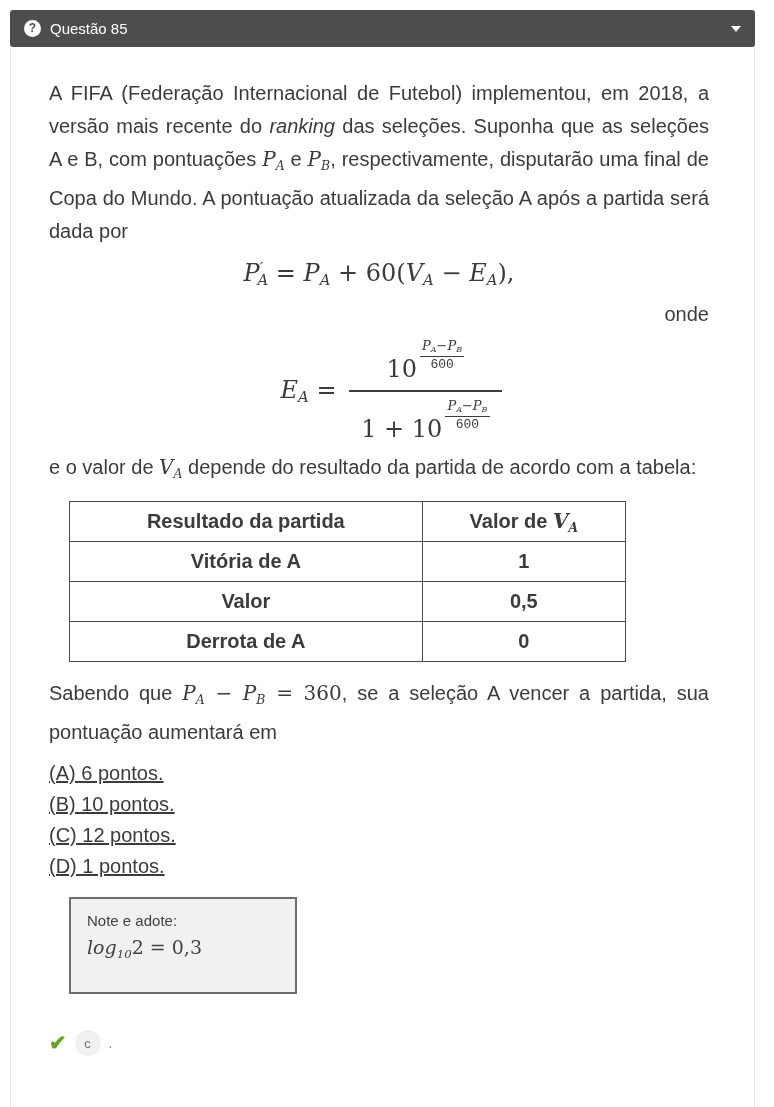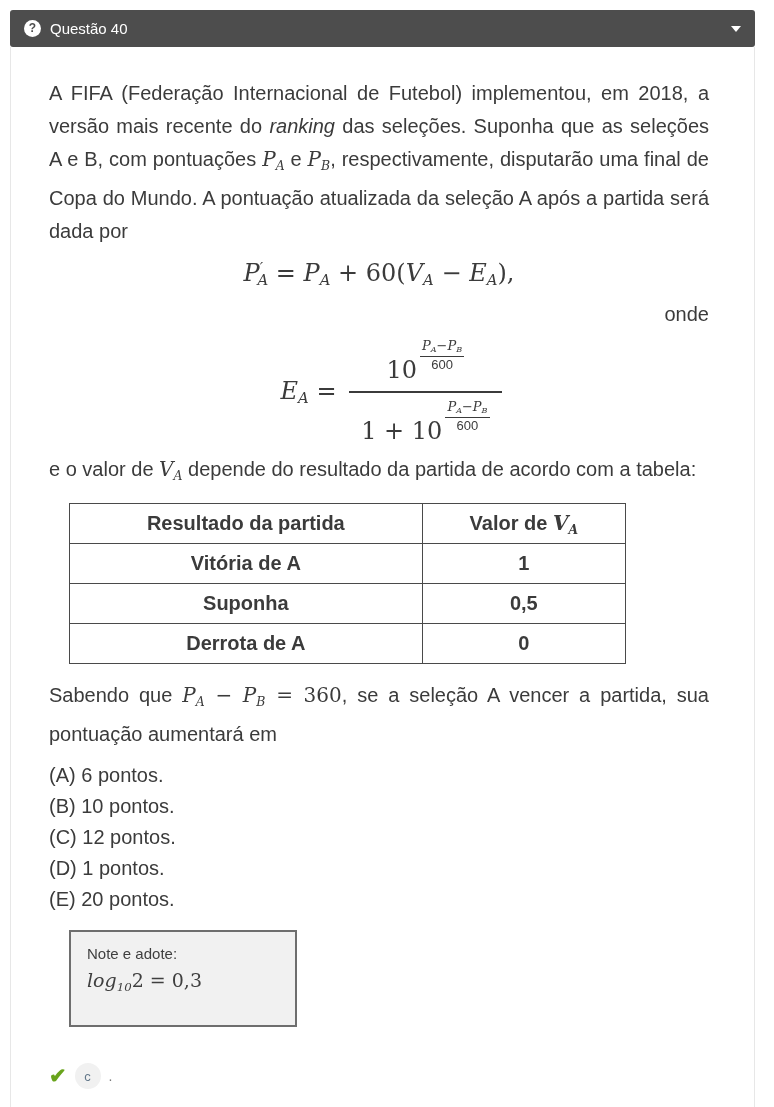--- a/index.html
+++ b/index.html
@@ -35,50 +35,50 @@
   .formula-2{margin:8px 0 8px 0;}
   .flhs,.bigfrac{display:inline-block;vertical-align:middle;}
   .flhs{margin-right:6px;font-size:24px;margin-left:24px;}
   .bigfrac{text-align:center;}
   .bigfrac .bn{display:block;padding:0 12px 7px 12px;}
   .bigfrac .bd{display:block;border-top:2px solid #3b3b3b;padding:7px 12px 0 12px;}
   .pbase{font-family:"DejaVu Serif",serif;font-size:24px;}
   .expfrac{display:inline-block;text-align:center;font-size:13px;line-height:1.15;
        vertical-align:9px;margin-left:3px;}
   .expfrac .en{display:block;border-bottom:1.5px solid #3b3b3b;padding:0 2px 1px 2px;}
-  .expfrac .ed{display:block;padding-top:1px;font-family:Liberation Sans, sans-serif;}
+  .expfrac .ed{display:block;padding-top:1px;font-family:Liberation Mono, monospace;}
 
   .vtable{border-collapse:collapse;width:557px;margin:12px 0 0 20px;}
   .vtable th,.vtable td{border:1.5px solid #4a4a4a;height:40px;text-align:center;
        font-size:20px;font-weight:700;padding:0 6px;color:#3b3b3b;}
 
   .p-sabendo{margin-top:15px;}
 
   .options{margin-top:9px;}
-  .option{font-size:20px;line-height:31px;}
+  .option{font-size:20px;line-height:31px;text-decoration:underline;}
 
   .notebox{margin:15px 0 0 20px;width:228px;height:97px;border:2px solid #6e6e6e;
        background:#f1f1f1;padding:13px 16px;}
   .note-title{font-size:15px;color:#3f3f3f;}
   .note-formula{font-size:19px;margin-top:7px;color:#3f3f3f;}
 
   .answer-row{margin-top:36px;display:flex;align-items:center;}
   .check{color:#69a41c;font-size:21px;font-weight:bold;line-height:26px;}
   .badge{width:26px;height:26px;border-radius:50%;background:#f1f1f1;color:#63788a;
        font-size:13px;display:inline-flex;align-items:center;justify-content:center;margin:0 8px;}
   .suffix{color:#7a7a7a;font-size:14px;}
 </style>
 </head>
 <body>
 
 <div class="card">
 
   <header class="card-header">
     <span class="qicon">?</span>
-    <span class="qtitle">Questão 40</span>
+    <span class="qtitle">Questão 85</span>
     <span class="caret"></span>
   </header>
 
   <div class="card-body">
 
     <p class="jp"><span>A FIFA (Federação Internacional de Futebol) implementou, em 2018, a versão mais recente do </span><span class="rs-i">ranking</span><span> das seleções. Suponha que as seleções A e B, com pontuações </span><span class="rs-m">P<sub>A</sub></span><span> e </span><span class="rs-m">P<sub>B</sub></span><span>, respectivamente, disputarão uma final de Copa do Mundo. A pontuação atualizada da seleção A após a partida será dada por</span></p>
 
     <div class="formula formula-1"><span class="rs-m">P<sup>′</sup><sub>A</sub></span><span class="rs-mn"> = </span><span class="rs-m">P<sub>A</sub></span><span class="rs-mn"> + 60(</span><span class="rs-m">V<sub>A</sub></span><span class="rs-mn"> − </span><span class="rs-m">E<sub>A</sub></span><span class="rs-mn">),</span></div>
 
     <p class="jp noj">onde</p>
@@ -99,38 +99,37 @@
           <th>Resultado da partida</th>
           <th><span>Valor de </span><span class="rs-m">V<sub>A</sub></span></th>
         </tr>
       </thead>
       <tbody>
         <tr>
           <td>Vitória de A</td>
           <td>1</td>
         </tr>
         <tr>
-          <td>Suponha</td>
+          <td>Valor</td>
           <td>0,5</td>
         </tr>
         <tr>
           <td>Derrota de A</td>
           <td>0</td>
         </tr>
       </tbody>
     </table>
 
     <p class="jp p-sabendo"><span>Sabendo que </span><span class="rs-m">P<sub>A</sub></span><span class="rs-mn"> − </span><span class="rs-m">P<sub>B</sub></span><span class="rs-mn"> = 360</span><span>, se a seleção A vencer a partida, sua pontuação aumentará em</span></p>
 
     <div class="options">
       <div class="option">(A) 6 pontos.</div>
       <div class="option">(B) 10 pontos.</div>
       <div class="option">(C) 12 pontos.</div>
       <div class="option">(D) 1 pontos.</div>
-      <div class="option">(E) 20 pontos.</div>
     </div>
 
     <div class="notebox">
       <div class="note-title">Note e adote:</div>
       <div class="note-formula"><span class="rs-m">log<sub>10</sub></span><span class="rs-mn">2 = 0,3</span></div>
     </div>
 
     <div class="answer-row">
       <span class="check">✔</span>
       <span class="badge">c</span>

